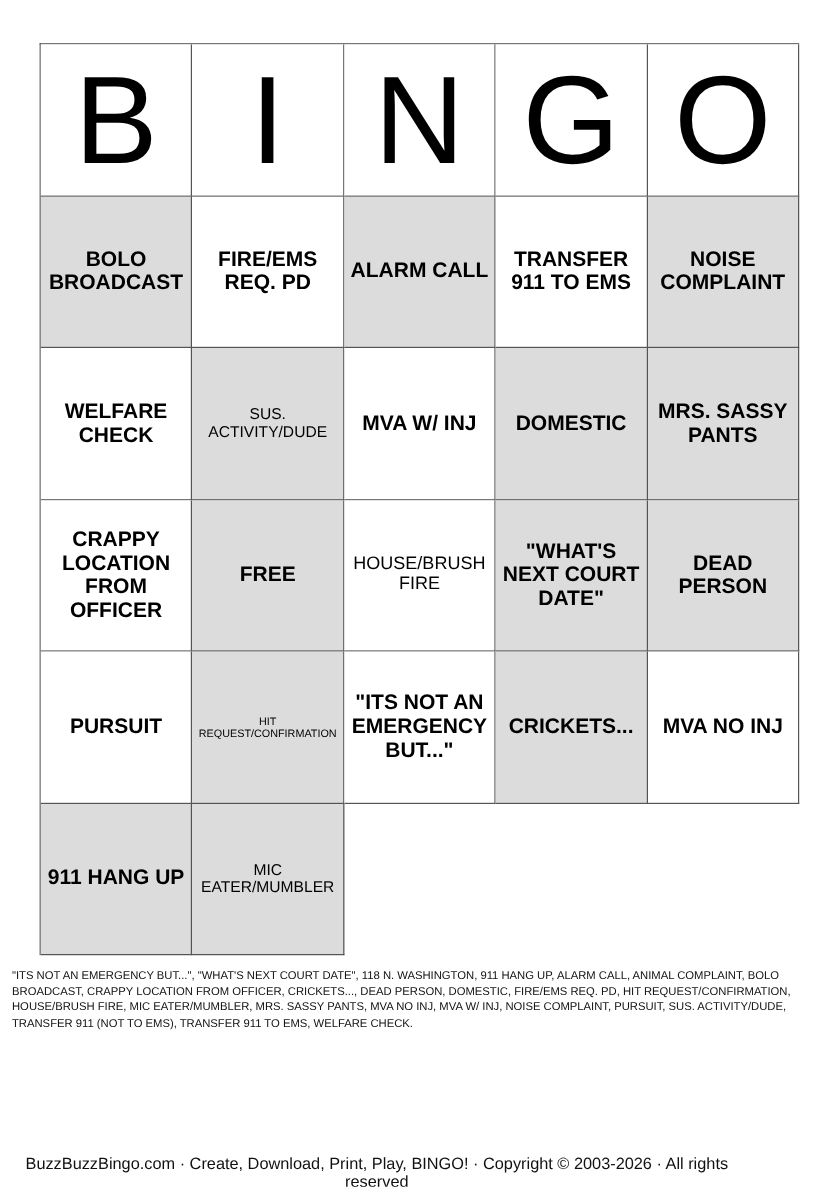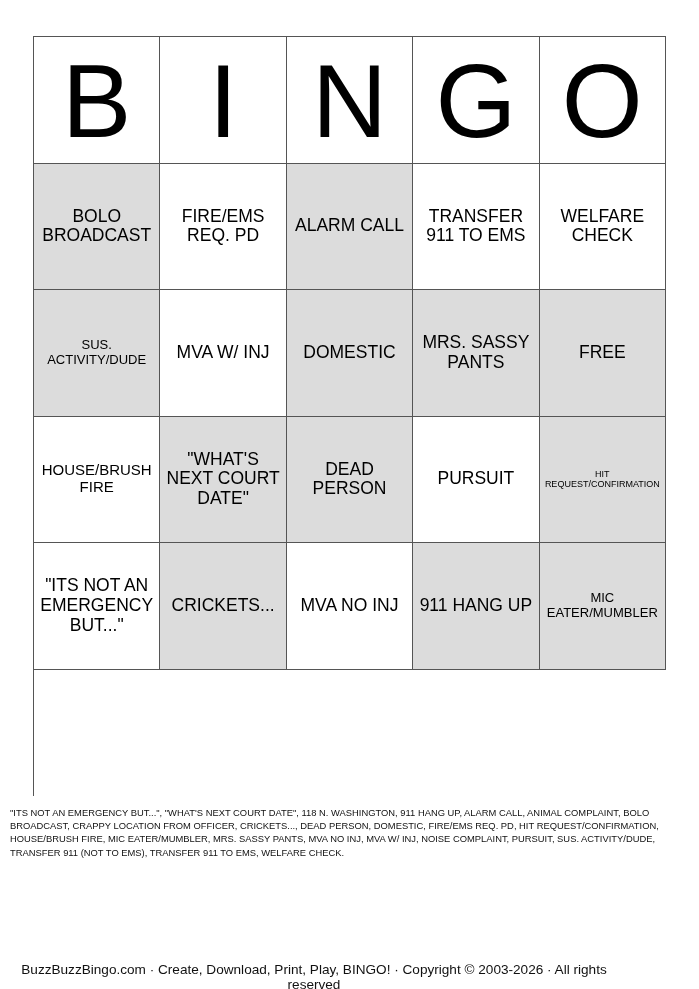--- a/index.html
+++ b/index.html
@@ -40,21 +40,21 @@
       line-height: 1.12;
       background: #ffffff;
       overflow: hidden;
     }
     .cell.shaded { background: #dcdcdc; }
     .header-cell {
       font-size: 104px;
       line-height: 1;
       padding-top: 4px;
     }
-    .sz-l { font-size: 17.5px; }
+    .sz-l { font-size: 17.5px; font-weight: bold; }
     .sz-m { font-size: 15px; }
     .sz-s { font-size: 13px; }
     .sz-xs { font-size: 9px; text-align: center; }
     .note {
       position: absolute;
       left: 10px;
       top: 806px;
       width: 680px;
       font-size: 9.4px;
       line-height: 13.2px;
@@ -78,27 +78,29 @@
   <div class="cell header-cell">B</div>
   <div class="cell header-cell">I</div>
   <div class="cell header-cell">N</div>
   <div class="cell header-cell">G</div>
   <div class="cell header-cell">O</div>
 
   <div class="cell bingo-square shaded sz-l">BOLO BROADCAST</div>
   <div class="cell bingo-square sz-l">FIRE/EMS REQ. PD</div>
   <div class="cell bingo-square shaded sz-l">ALARM CALL</div>
   <div class="cell bingo-square sz-l">TRANSFER 911 TO EMS</div>
+  <div class="cell bingo-square shaded sz-l">NOISE COMPLAINT</div>
 
   <div class="cell bingo-square sz-l">WELFARE CHECK</div>
   <div class="cell bingo-square shaded sz-s">SUS. ACTIVITY/DUDE</div>
   <div class="cell bingo-square sz-l">MVA W/ INJ</div>
   <div class="cell bingo-square shaded sz-l">DOMESTIC</div>
 
   <div class="cell bingo-square shaded sz-l">MRS. SASSY PANTS</div>
+  <div class="cell bingo-square sz-l">CRAPPY LOCATION FROM OFFICER</div>
   <div class="cell bingo-square shaded sz-l">FREE</div>
   <div class="cell bingo-square sz-m">HOUSE/BRUSH FIRE</div>
   <div class="cell bingo-square shaded sz-l">"WHAT'S NEXT COURT DATE"</div>
 
   <div class="cell bingo-square shaded sz-l">DEAD PERSON</div>
   <div class="cell bingo-square sz-l">PURSUIT</div>
   <div class="cell bingo-square shaded sz-xs">HIT REQUEST/CONFIRMATION</div>
   <div class="cell bingo-square sz-l">"ITS NOT AN EMERGENCY BUT..."</div>
 
   <div class="cell bingo-square shaded sz-l">CRICKETS...</div>

